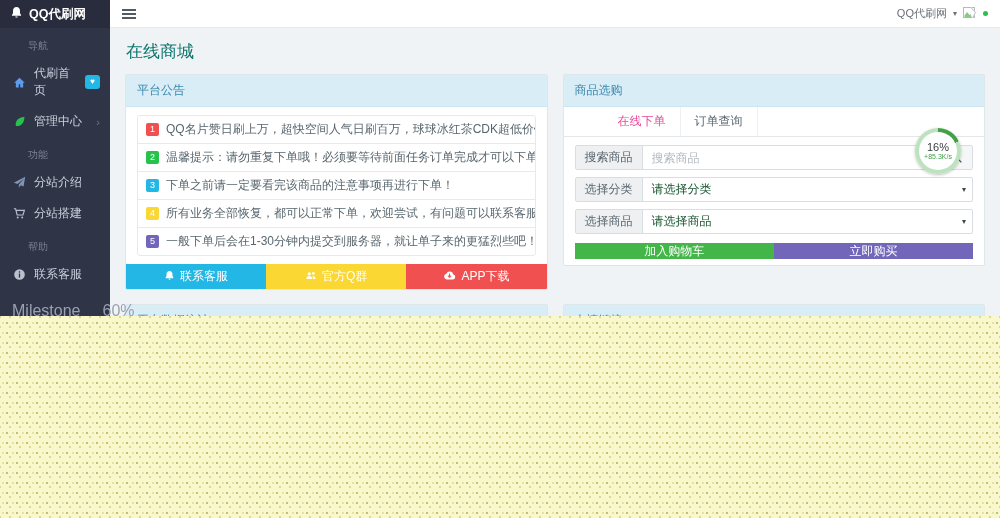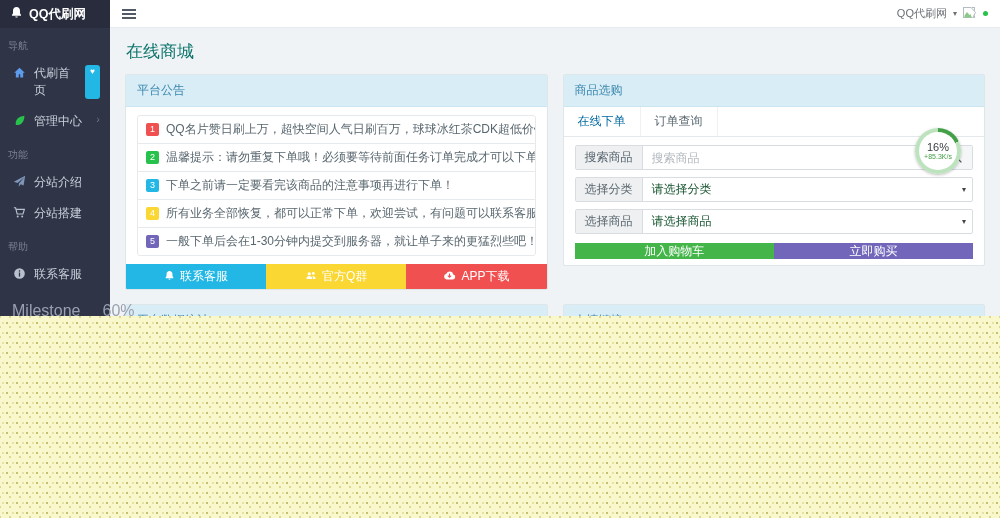--- a/index.html
+++ b/index.html
@@ -3,22 +3,22 @@
 <meta charset="utf-8">
 <title>QQ代刷网</title>
 <style>
   * { margin:0; padding:0; box-sizing:border-box; }
   html,body { width:1000px; height:518px; overflow:hidden; }
   body { position:relative; font-family:"Liberation Sans","DejaVu Sans",sans-serif; background:#f0f3f5; }
 
   
   .sidebar { position:absolute; left:0; top:0; bottom:0; width:110px; background:#2f3447; z-index:10; }
   .logo { height:28px; background:#282c3c; display:flex; align-items:center; gap:6px; padding:0 10px; color:#fff; font-weight:bold; font-size:12.5px; white-space:nowrap; }
-  .side-section-label { color:#788092; font-size:10px; padding:11px 8px 5px; }
-  .side-item { display:flex; gap:8px; padding:7px 10px 7px 12px; color:#cad0db; font-size:12px; cursor:pointer; }
+  .side-section-label { color:#788092; font-size:10px; padding:11px 28px 5px; }
+  .side-item { display:flex; align-items:center; gap:8px; padding:7px 10px 7px 12px; color:#cad0db; font-size:12px; cursor:pointer; }
   .side-item .sicon { width:14px; height:14px; display:flex; align-items:center; justify-content:center; flex:none; }
   .badge-heart { margin-left:auto; background:#23b7e5; color:#fff; font-size:8px; line-height:1; padding:3px 5px; border-radius:3px; }
   .chev { margin-left:auto; color:#6d7486; font-size:11px; }
   .progress-block { margin:12px 12px 0; }
   .progress-head { display:flex; justify-content:flex-start; color:#9aa1b0; font-size:16px;gap:22px; }
   .progress-track { height:2px; background:#454b5e; margin-top:8px; border-radius:1px; }
   .progress-fill { height:2px; border-radius:1px; }
 
   
   .topbar { position:absolute; left:110px; right:0; top:0; height:28px; background:#fff; border-bottom:1px solid #e7eaee; display:flex; align-items:center; padding:0 12px; z-index:5; }
@@ -41,21 +41,21 @@
   .ann-list { border:1px solid #e7eaec; border-radius:3px; }
   .ann-item { display:flex; align-items:center; gap:7px; padding:5px 8px; font-size:12px; color:#58666e; border-top:1px solid #e7eaec; white-space:nowrap; overflow:hidden; }
   .ann-item:first-child { border-top:none; }
   .num-badge { min-width:13px; height:13px; line-height:13px; text-align:center; color:#fff; font-size:9px; border-radius:2px; flex:none; }
   .ann-buttons { display:flex; margin-top:8px; }
   .ann-btn { flex:1; height:25px; display:flex; align-items:center; justify-content:center; gap:5px; color:#fff; font-size:12px; cursor:pointer; }
 
   
   .shop-tabs { display:flex; border-bottom:1px solid #e4e8eb; font-size:12px; }
   .shop-tab { padding:6px 14px; color:#58666e; border-right:1px solid #eef1f3; cursor:pointer; }
-  .shop-tab.active { color:#0369a1; }
+  .shop-tab.active { color:#ec4899;margin-left:40px; }
   .shop-body { padding:8px 11px 6px; }
   .input-row { display:flex; height:25px; margin-bottom:7px; border:1px solid #d8dde1; border-radius:2px; background:#fff; }
   .input-label { background:#eef0f2; border-right:1px solid #d8dde1; font-size:12px; color:#58666e; display:flex; align-items:center; padding:0 9px; white-space:nowrap; }
   .input-field { flex:1; border:none; outline:none; font-size:12px; color:#555; padding:0 9px; min-width:0; background:transparent; }
   .input-field::placeholder { color:#b3b9bf; }
   .select-value { flex:1; display:flex; align-items:center; font-size:12px; color:#14532d; padding:0 9px; }
   .caret { align-self:center; margin-right:6px; color:#444; font-size:8px; }
   .search-addon { width:33px; background:#f4f6f7; border-left:1px solid #d8dde1; display:flex; align-items:center; justify-content:center; cursor:pointer; }
   .shop-buttons { display:flex; margin-top:9px; }
   .shop-btn { flex:1; height:16px; display:flex; align-items:center; justify-content:center; color:#fff; font-size:12px; cursor:pointer; }

